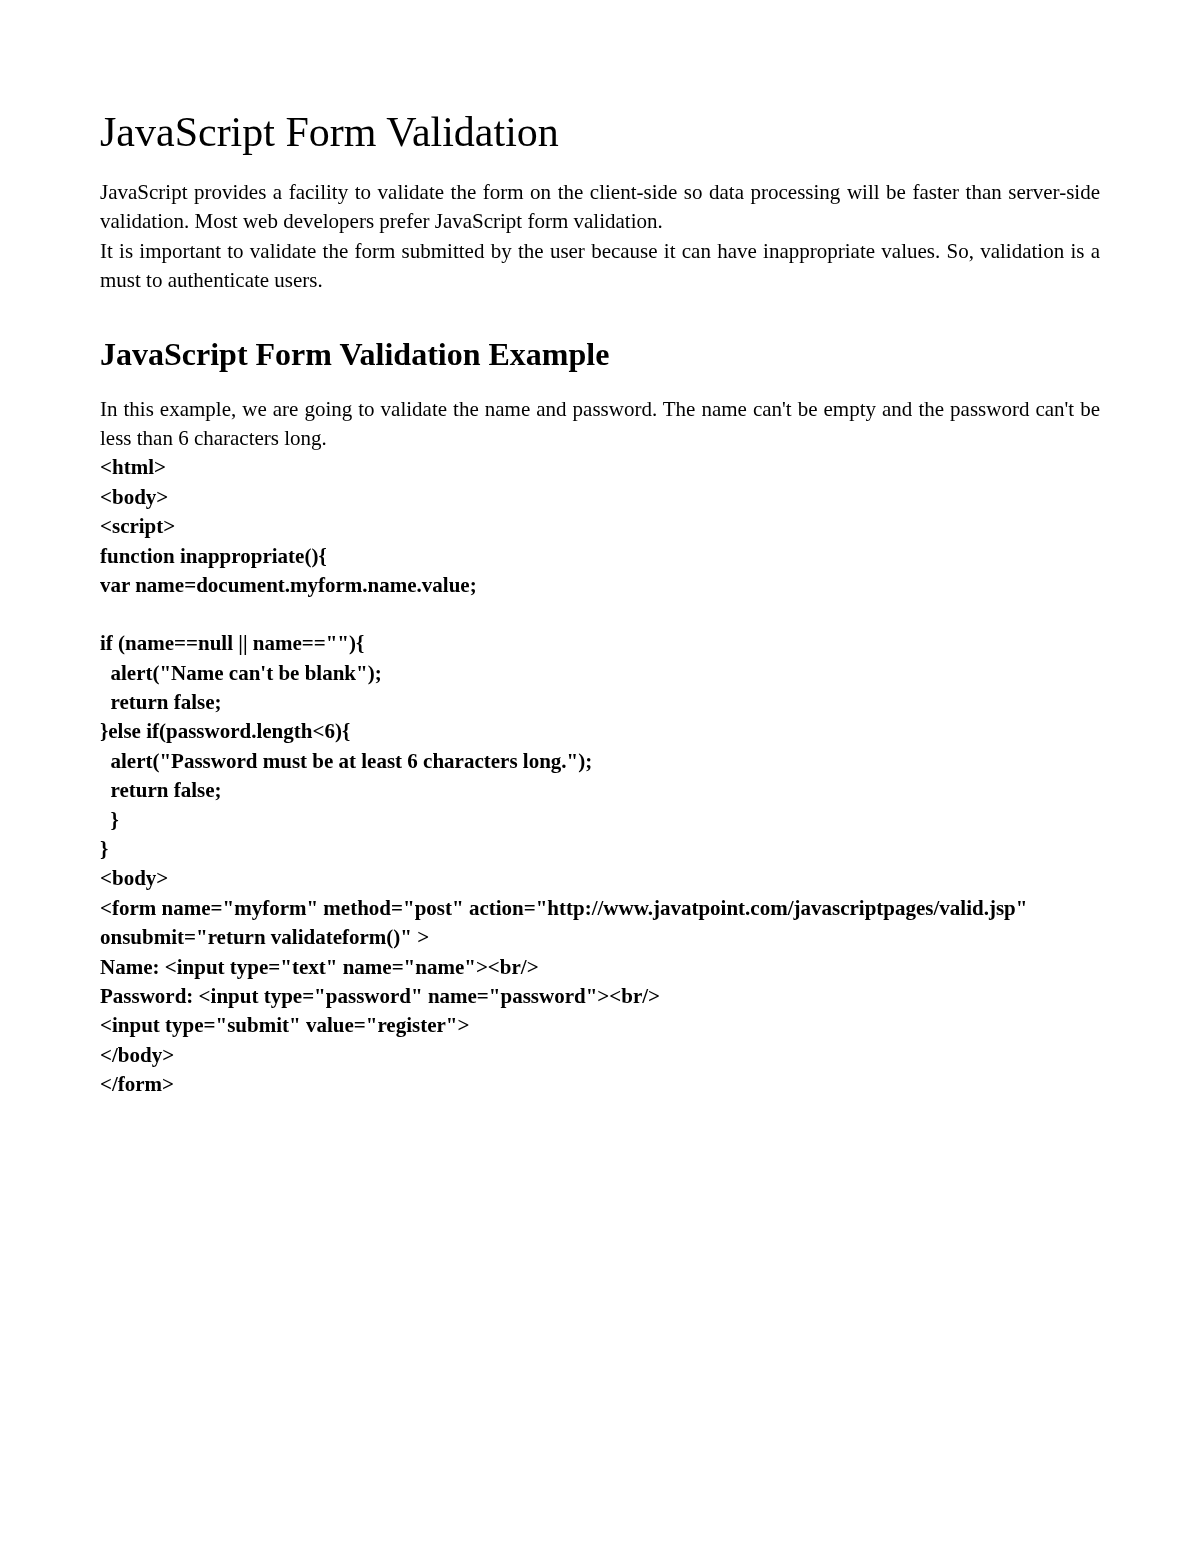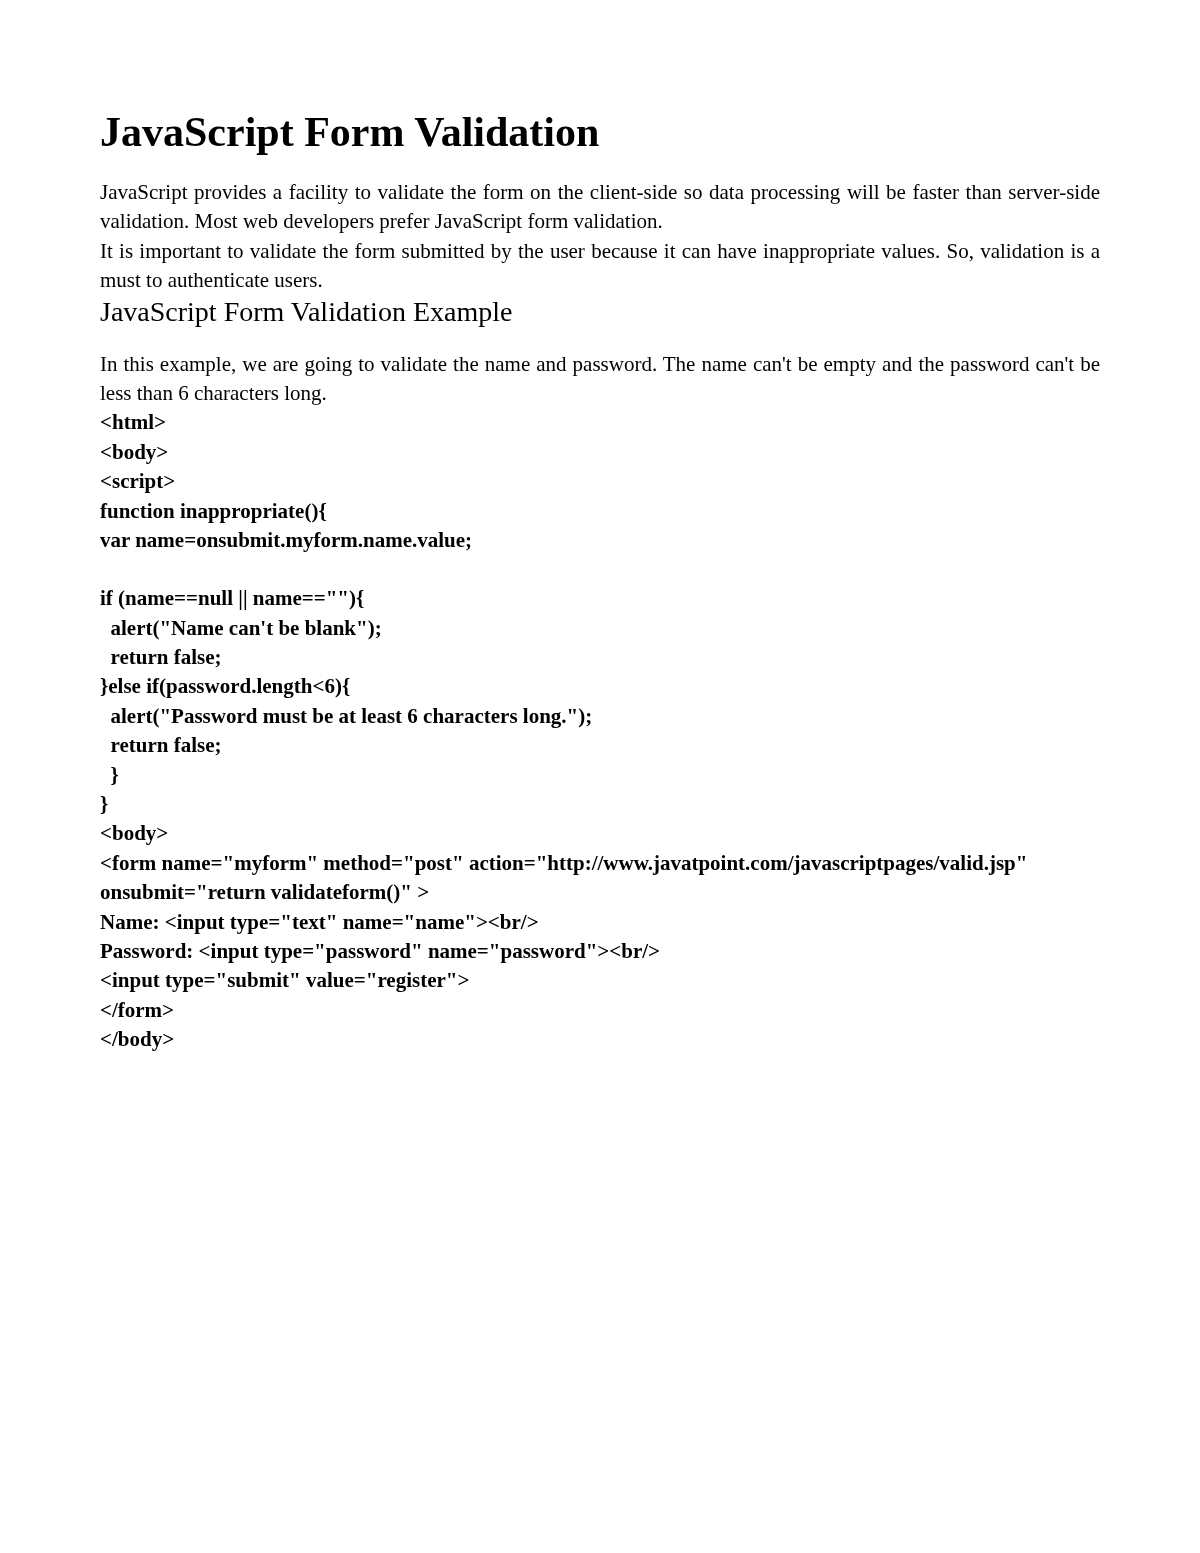--- a/index.html
+++ b/index.html
@@ -10,32 +10,33 @@
     body {
       background: #ffffff;
       font-family: "Times New Roman", Times, serif;
       width: 1200px;
       min-height: 1553px;
       padding: 108px 100px 100px 100px;
       color: #000000;
     }
     .heading-1 {
       font-size: 42px;
-      font-weight: bold;
+      font-weight: normal;
       margin-bottom: 22px;
     }
     .paragraph {
       font-size: 21px;
       line-height: 1.4;
       text-align: justify;
       margin-bottom: 0;
     }
     .heading-2 {
-      font-size: 28px;
-      font-weight: normal;
+      font-size: 32px;
+      font-weight: bold;
+      margin-top: 40px;
       margin-bottom: 22px;
     }
     .code-line {
       font-size: 21px;
       line-height: 1.4;
       white-space: pre-wrap;
       word-wrap: break-word;
       text-align: left;
       font-weight: bold;
     }
@@ -53,30 +54,30 @@
 
 <h2 class="heading-2">JavaScript Form Validation Example</h2>
 
 <p class="paragraph" style="text-align: justify;">In this example, we are going to validate the name and password. The name can't be empty and the password can't be less than 6 characters long.</p>
 
 <div>
   <div class="code-line">&lt;html&gt;</div>
   <div class="code-line">&lt;body&gt;</div>
   <div class="code-line">&lt;script&gt;</div>
   <div class="code-line">function inappropriate(){</div>
-  <div class="code-line">var name=onsubmit.myform.name.value;</div>
+  <div class="code-line">var name=document.myform.name.value;</div>
   <div class="blank-line"></div>
   <div class="code-line">if (name==null || name==""){</div>
   <div class="code-line">  alert("Name can't be blank");</div>
   <div class="code-line">  return false;</div>
   <div class="code-line">}else if(password.length&lt;6){</div>
   <div class="code-line">  alert("Password must be at least 6 characters long.");</div>
   <div class="code-line">  return false;</div>
   <div class="code-line">  }</div>
   <div class="code-line">}</div>
   <div class="code-line">&lt;body&gt;</div>
   <div class="code-line">&lt;form name="myform" method="post" action="http://www.javatpoint.com/javascriptpages/valid.jsp" onsubmit="return validateform()" &gt;</div>
   <div class="code-line">Name: &lt;input type="text" name="name"&gt;&lt;br/&gt;</div>
   <div class="code-line">Password: &lt;input type="password" name="password"&gt;&lt;br/&gt;</div>
   <div class="code-line">&lt;input type="submit" value="register"&gt;</div>
+  <div class="code-line">&lt;/body&gt;</div>
   <div class="code-line">&lt;/form&gt;</div>
-  <div class="code-line">&lt;/body&gt;</div>
 </div>
 
 </body></html>

